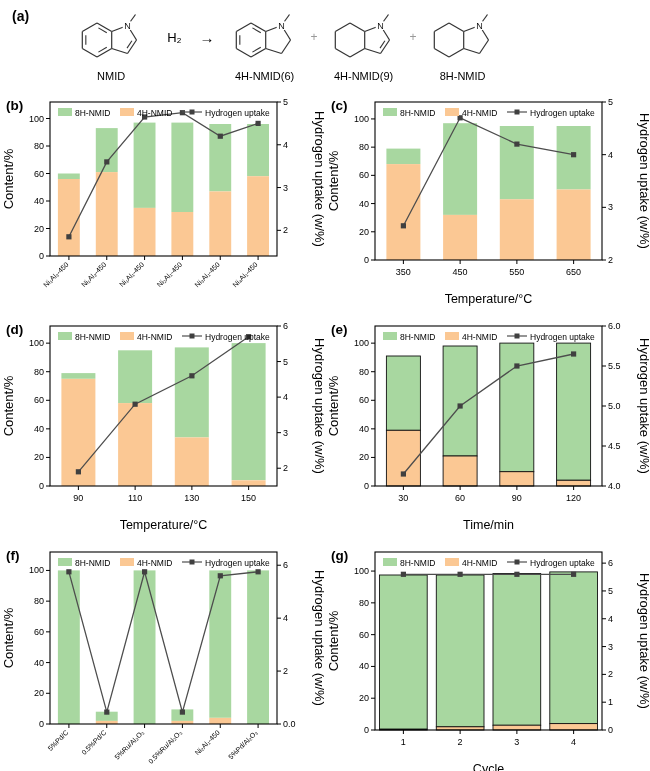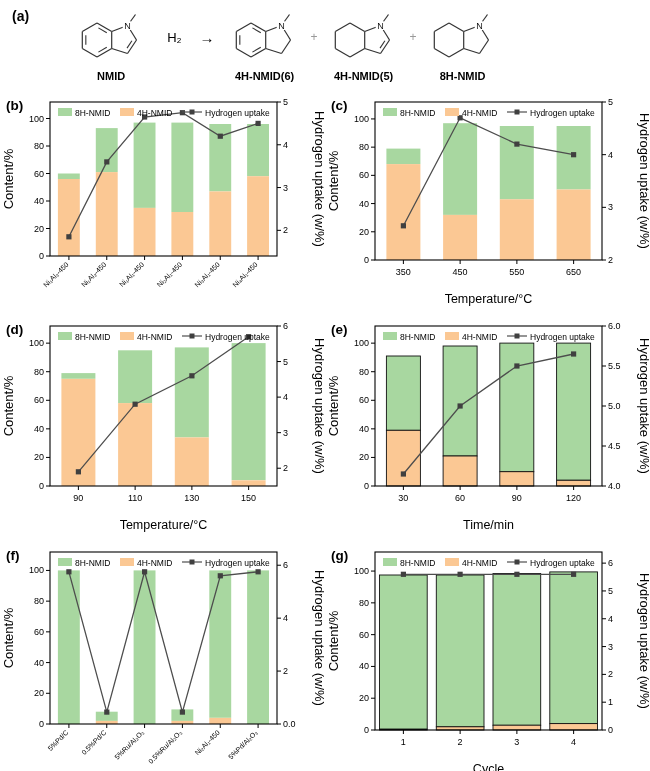--- a/index.html
+++ b/index.html
@@ -1,21 +1,21 @@
 <!DOCTYPE html>
 <html><head>
 <meta charset="utf-8">
 <style>
   html,body{margin:0;padding:0;background:#fff;}
   body{width:650px;height:771px;font-family:"Liberation Sans",sans-serif;color:#000;overflow:hidden;}
   .fig{width:650px;height:771px;background:#fff;}
   .panel-a{height:88px;display:flex;align-items:center;padding-left:12px;box-sizing:border-box;}
   .plabel-a{font-weight:bold;font-size:14px;align-self:flex-start;margin-top:8px;margin-right:36px;}
   .mol{display:flex;flex-direction:column;align-items:center;width:92px;}
-  .mol .molname{font-size:11px;margin-top:-2px;white-space:nowrap;font-weight:bold;}
+  .mol .molname{font-size:11px;margin-top:-2px;white-space:nowrap;}
   .reagent{font-size:13px;margin:0 18px 14px 10px;text-align:center;}
   .rarrow{font-size:15px;margin:0 4px 14px 0;}
   .plus{font-size:12px;color:#999;margin:0 0 14px 0;}
   .grid{display:grid;grid-template-columns:325px 325px;}
   .cell{position:relative;}
   svg text{font-family:"Liberation Sans",sans-serif;}
 </style>
 </head>
 <body>
 
@@ -78,21 +78,21 @@
             <line x1="42.7" y1="42.5" x2="42.7" y2="25.5" stroke="#333" stroke-width="1.2"></line>
             <line x1="42.7" y1="25.5" x2="58.5" y2="19.5" stroke="#333" stroke-width="1.2"></line>
             <line x1="58.5" y1="19.5" x2="67.5" y2="34" stroke="#333" stroke-width="1.2"></line>
             <line x1="67.5" y1="34" x2="58.5" y2="47.5" stroke="#333" stroke-width="1.2"></line>
             <line x1="58.5" y1="47.5" x2="42.7" y2="42.5" stroke="#333" stroke-width="1.2"></line>
             <line x1="58.5" y1="19.5" x2="66.5" y2="8.5" stroke="#333" stroke-width="1.2"></line>
             <line x1="62.91" y1="34.795" x2="58.050000000000004" y2="42.084999999999994" stroke="#333" stroke-width="1.1"></line>
             <circle cx="58.5" cy="19.5" r="5.2" fill="#fff"></circle>
             <text x="58.5" y="22.5" font-size="9" text-anchor="middle" fill="#111">N</text>
           </svg></span>
-      <div class="molname">4H-NMID(5)</div>
+      <div class="molname">4H-NMID(9)</div>
     </div>
     <span class="plus">+</span>
     <div class="mol">
       <span><svg width="84" height="62" viewBox="0 0 84 62">
             <line x1="42.7" y1="25.5" x2="28" y2="17" stroke="#333" stroke-width="1.2"></line>
             <line x1="28" y1="17" x2="13.3" y2="25.5" stroke="#333" stroke-width="1.2"></line>
             <line x1="13.3" y1="25.5" x2="13.3" y2="42.5" stroke="#333" stroke-width="1.2"></line>
             <line x1="13.3" y1="42.5" x2="28" y2="51" stroke="#333" stroke-width="1.2"></line>
             <line x1="28" y1="51" x2="42.7" y2="42.5" stroke="#333" stroke-width="1.2"></line>
             <line x1="42.7" y1="42.5" x2="42.7" y2="25.5" stroke="#333" stroke-width="1.2"></line>

